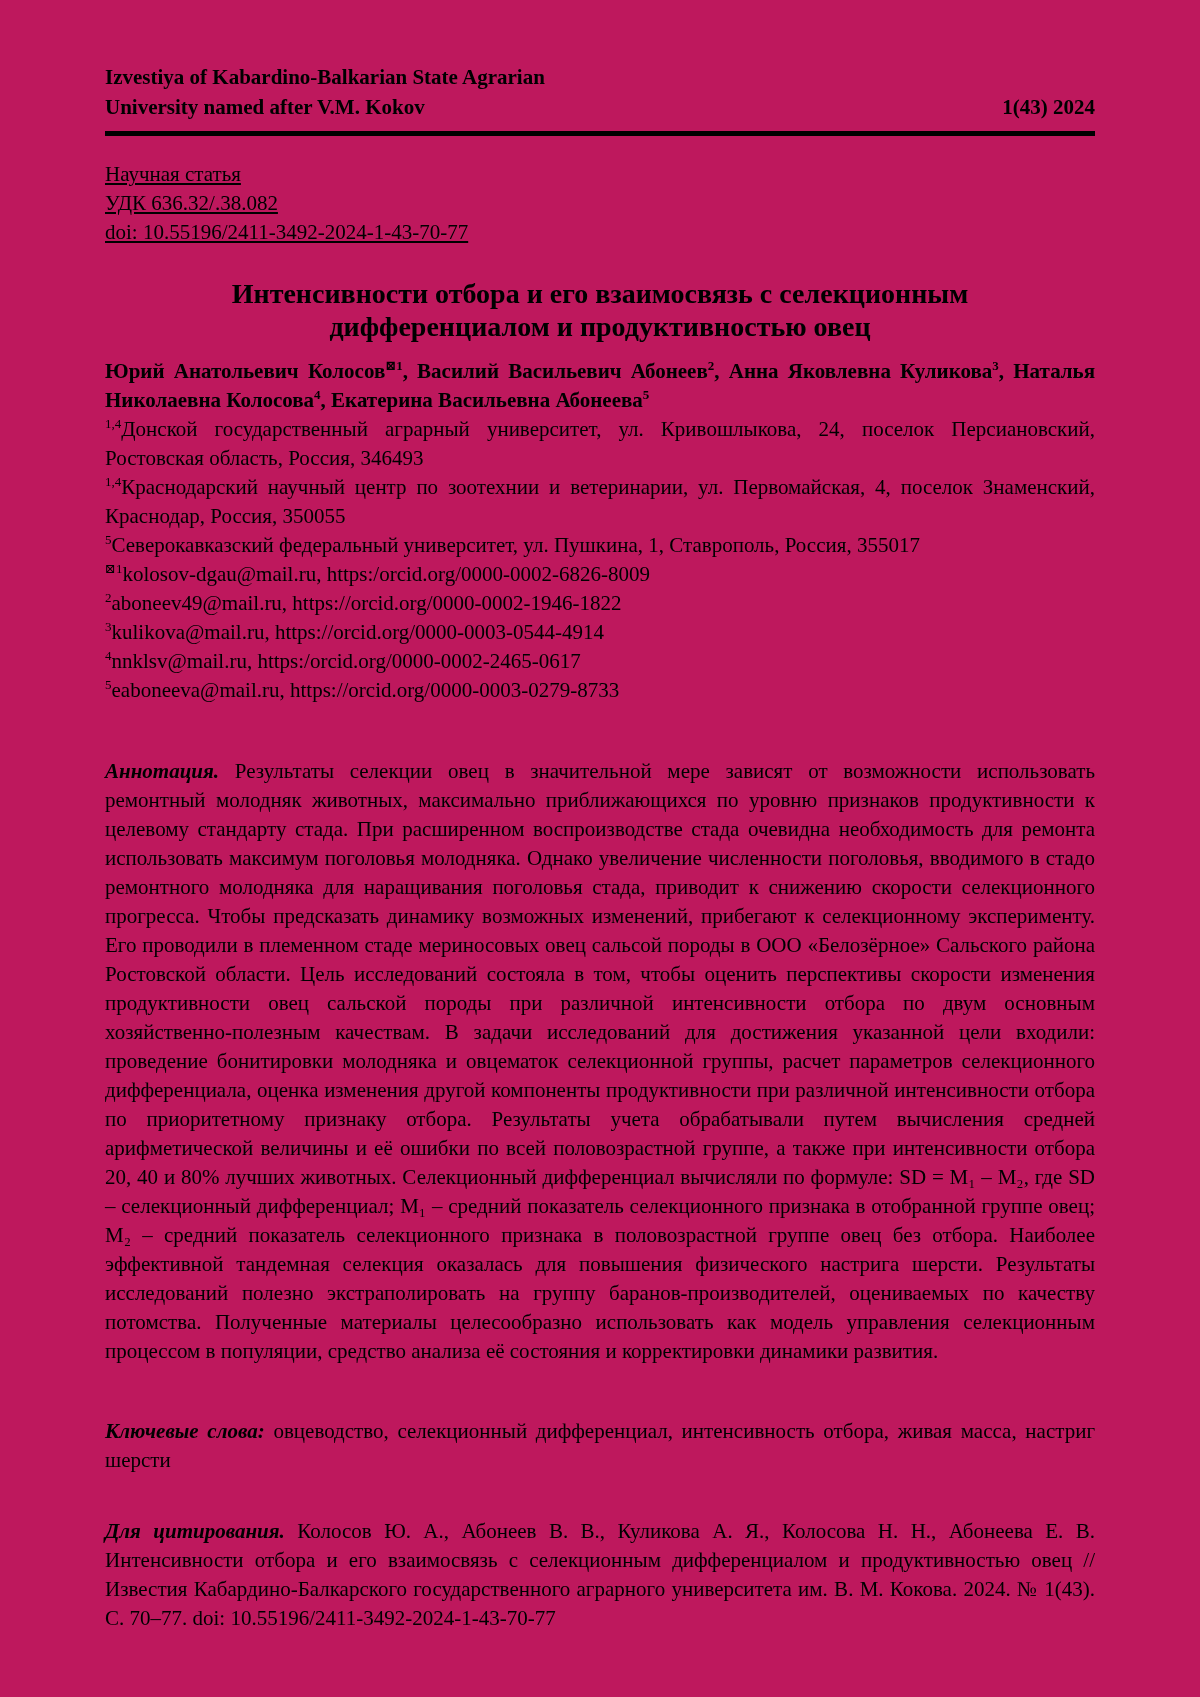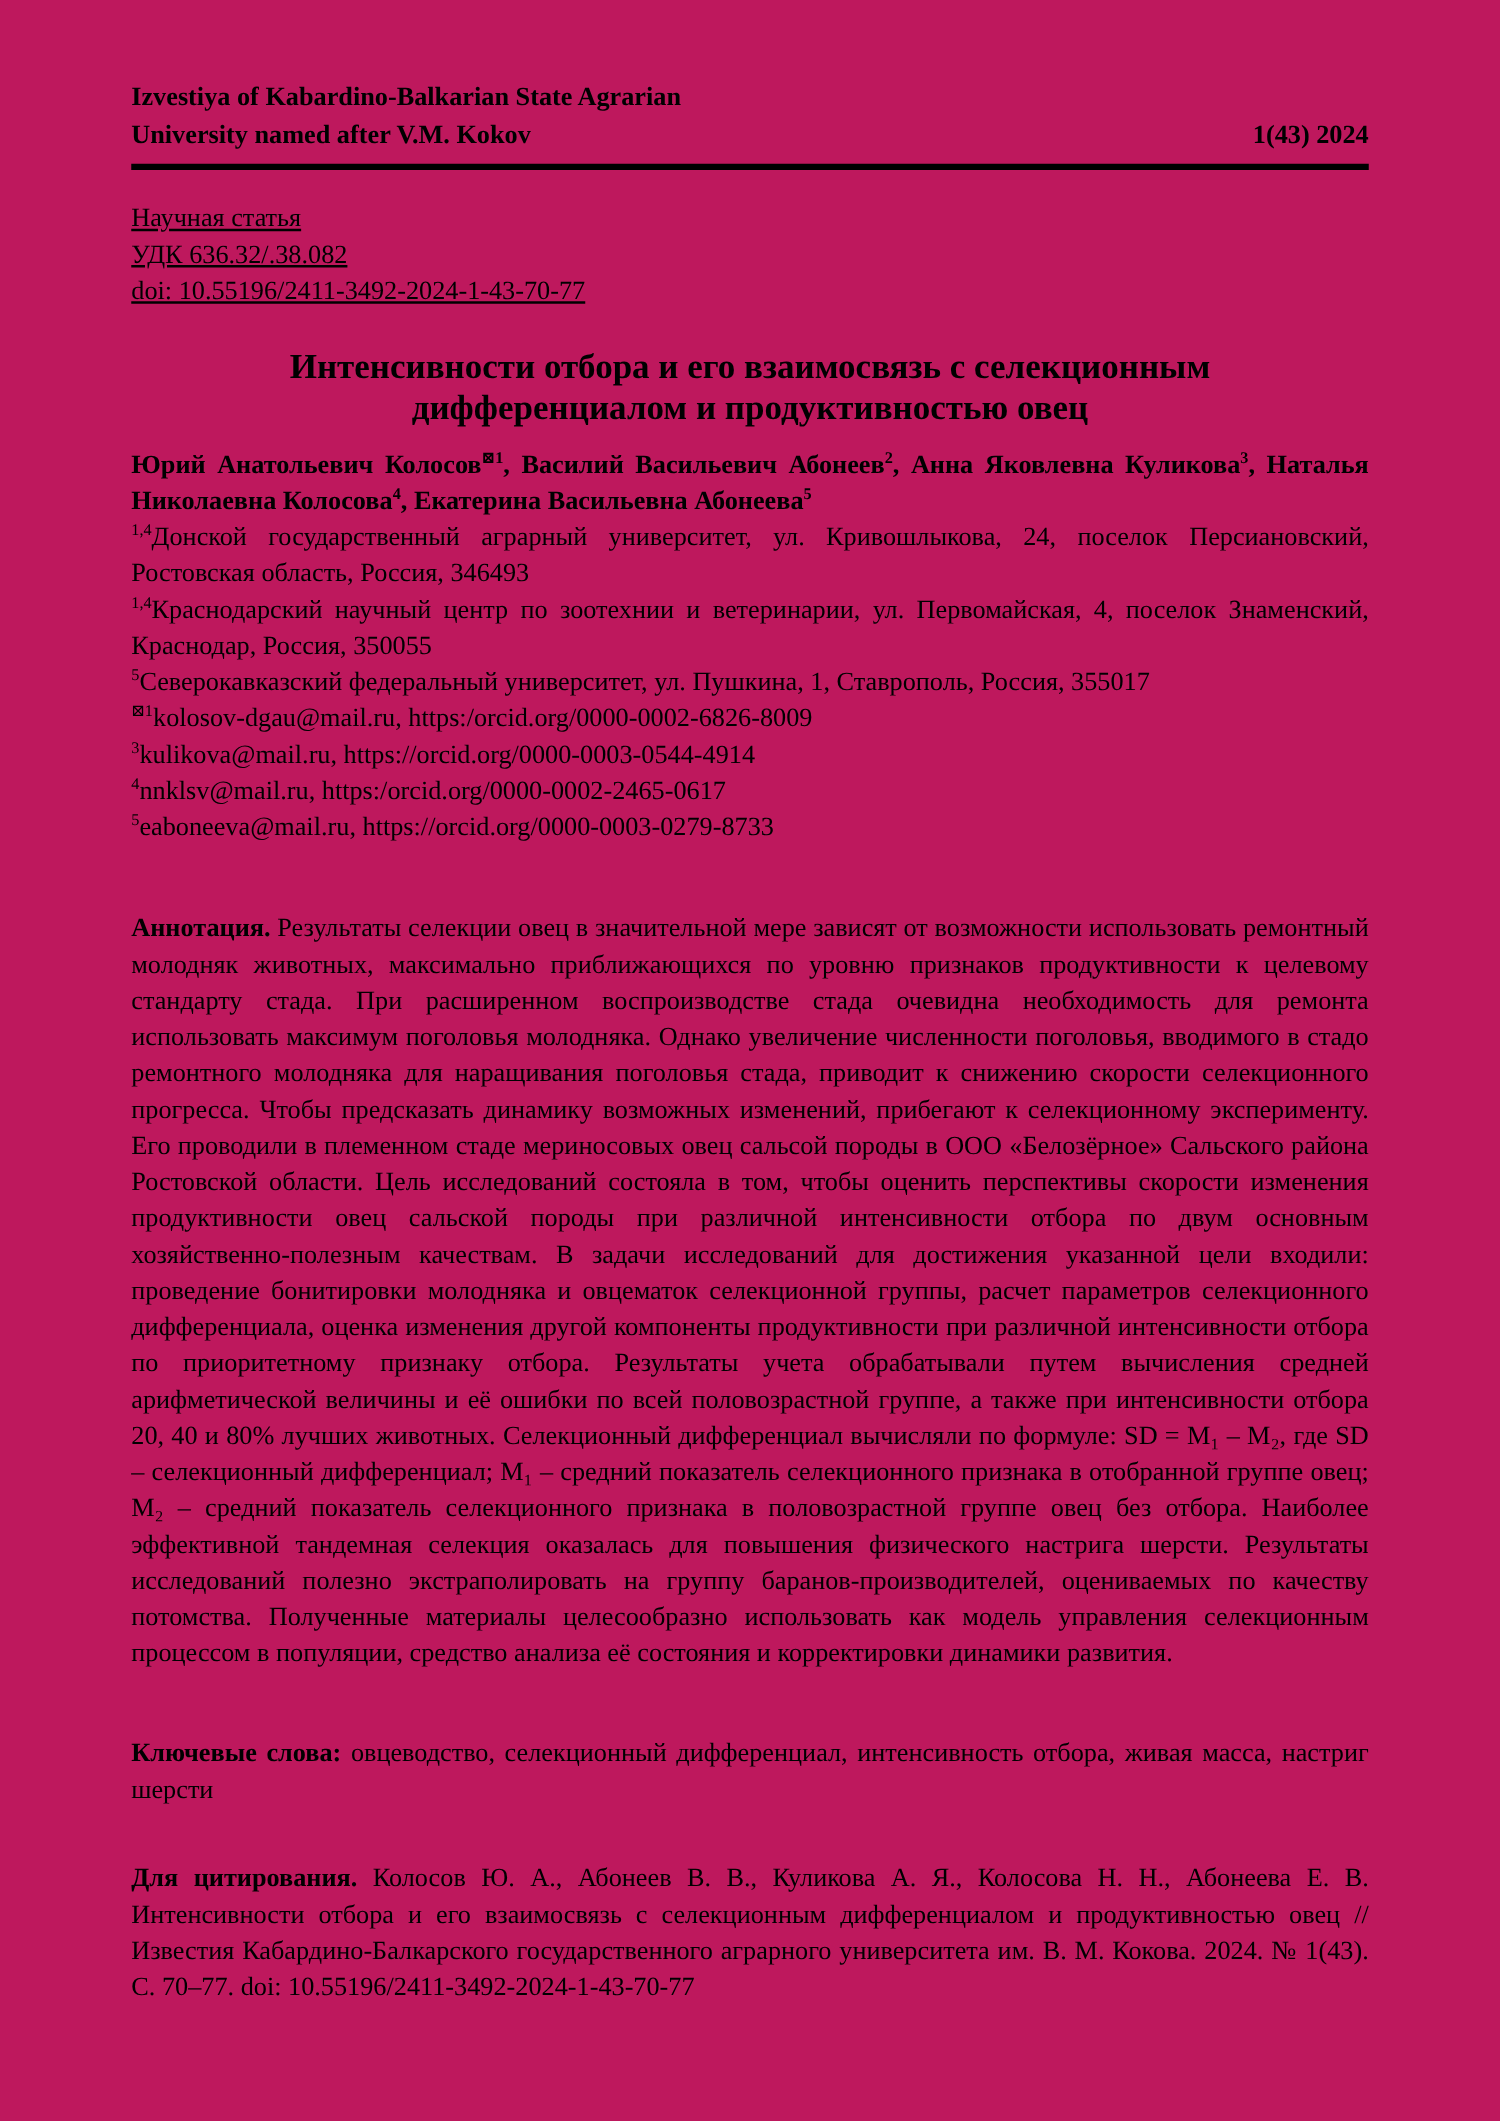--- a/index.html
+++ b/index.html
@@ -57,20 +57,21 @@
   }
   .para {
     text-align: justify;
     margin: 0;
   }
   .abstract-para { margin-top: 52px; }
   .keywords-para { margin-top: 51px; }
   .citation-para { margin-top: 42px; }
   .label-bi {
     font-weight: bold;
+    font-style: italic;
   }
 </style>
 </head>
 <body>
 
 <div class="page">
 
   <div class="journal-header">
     <div class="jname">Izvestiya of Kabardino-Balkarian State Agrarian
 University named after V.M. Kokov</div>
@@ -89,20 +90,21 @@
   <p class="authors"><span><span>Юрий Анатольевич Колосов</span><sup>⊠1</sup><span>, </span></span><span><span>Василий Васильевич Абонеев</span><sup>2</sup><span>, </span></span><span><span>Анна Яковлевна Куликова</span><sup>3</sup><span>, </span></span><span><span>Наталья Николаевна Колосова</span><sup>4</sup><span>, </span></span><span><span>Екатерина Васильевна Абонеева</span><sup>5</sup><span></span></span></p>
 
   <div class="aff-block">
     <p><sup>1,4</sup><span>Донской государственный аграрный университет, ул. Кривошлыкова, 24, поселок Персиановский, Ростовская область, Россия, 346493</span></p>
     <p><sup>1,4</sup><span>Краснодарский научный центр по зоотехнии и ветеринарии, ул. Первомайская, 4, поселок Знаменский, Краснодар, Россия, 350055</span></p>
     <p><sup>5</sup><span>Северокавказский федеральный университет, ул. Пушкина, 1, Ставрополь, Россия, 355017</span></p>
   </div>
 
   <div class="contact-block">
     <p><sup>⊠1</sup><span>kolosov-dgau@mail.ru, https:/orcid.org/0000-0002-6826-8009</span></p>
+    <p><sup>2</sup><span>aboneev49@mail.ru, https://orcid.org/0000-0002-1946-1822</span></p>
     <p><sup>3</sup><span>kulikova@mail.ru, https://orcid.org/0000-0003-0544-4914</span></p>
     <p><sup>4</sup><span>nnklsv@mail.ru, https:/orcid.org/0000-0002-2465-0617</span></p>
     <p><sup>5</sup><span>eaboneeva@mail.ru, https://orcid.org/0000-0003-0279-8733</span></p>
   </div>
 
   <p class="para abstract-para"><span class="label-bi">Аннотация.</span> <span>Результаты селекции овец в значительной мере зависят от возможности использовать ремонтный молодняк животных, максимально приближающихся по уровню признаков продуктивности к целевому стандарту стада. При расширенном воспроизводстве стада очевидна необходимость для ремонта использовать максимум поголовья молодняка. Однако увеличение численности поголовья, вводимого в стадо ремонтного молодняка для наращивания поголовья стада, приводит к снижению скорости селекционного прогресса. Чтобы предсказать динамику возможных изменений, прибегают к селекционному эксперименту. Его проводили в племенном стаде мериносовых овец сальсой породы в ООО «Белозёрное» Сальского района Ростовской области. Цель исследований состояла в том, чтобы оценить перспективы скорости изменения продуктивности овец сальской породы при различной интенсивности отбора по двум основным хозяйственно-полезным качествам. В задачи исследований для достижения указанной цели входили: проведение бонитировки молодняка и овцематок селекционной группы, расчет параметров селекционного дифференциала, оценка изменения другой компоненты продуктивности при различной интенсивности отбора по приоритетному признаку отбора. Результаты учета обрабатывали путем вычисления средней арифметической величины и её ошибки по всей половозрастной группе, а также при интенсивности отбора 20, 40 и 80% лучших животных. Селекционный дифференциал вычисляли по формуле: SD = M₁ – M₂, где SD – селекционный дифференциал; M₁ – средний показатель селекционного признака в отобранной группе овец; M₂ – средний показатель селекционного признака в половозрастной группе овец без отбора. Наиболее эффективной тандемная селекция оказалась для повышения физического настрига шерсти. Результаты исследований полезно экстраполировать на группу баранов-производителей, оцениваемых по качеству потомства. Полученные материалы целесообразно использовать как модель управления селекционным процессом в популяции, средство анализа её состояния и корректировки динамики развития.</span></p>
 
   <p class="para keywords-para"><span class="label-bi">Ключевые слова:</span> <span>овцеводство, селекционный дифференциал, интенсивность отбора, живая масса, настриг шерсти</span></p>
 
   <p class="para citation-para"><span class="label-bi">Для цитирования.</span> <span>Колосов Ю. А., Абонеев В. В., Куликова А. Я., Колосова Н. Н., Абонеева Е. В. Интенсивности отбора и его взаимосвязь с селекционным дифференциалом и продуктивностью овец // Известия Кабардино-Балкарского государственного аграрного университета им. В. М. Кокова. 2024. № 1(43). С. 70–77. doi: 10.55196/2411-3492-2024-1-43-70-77</span></p>

